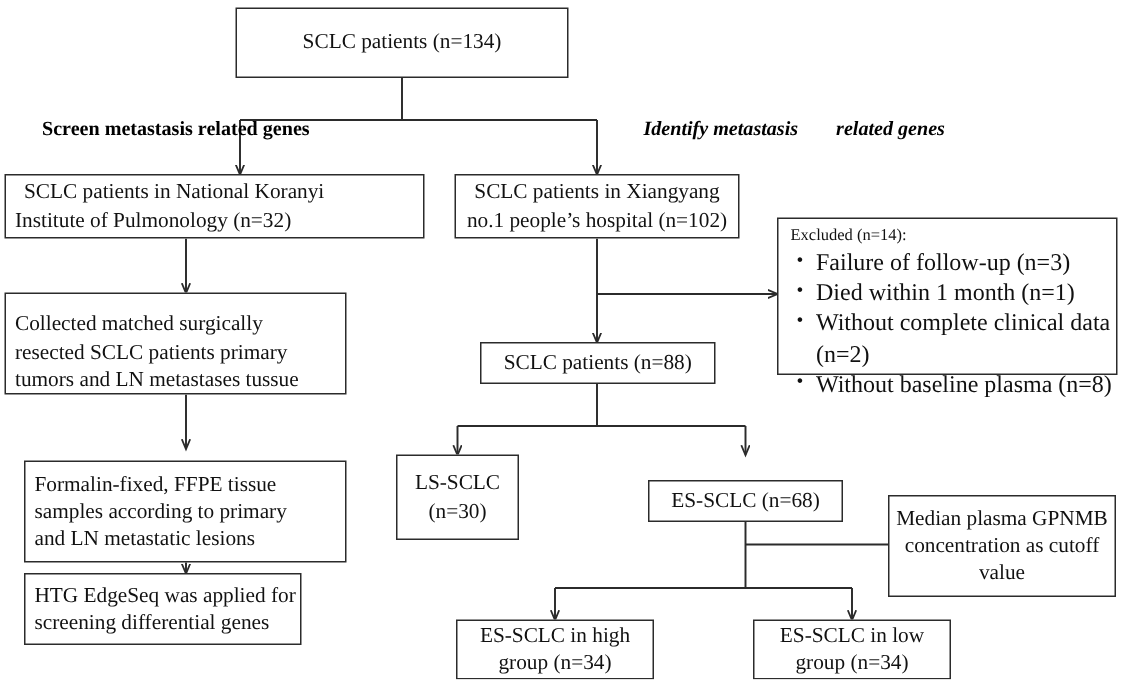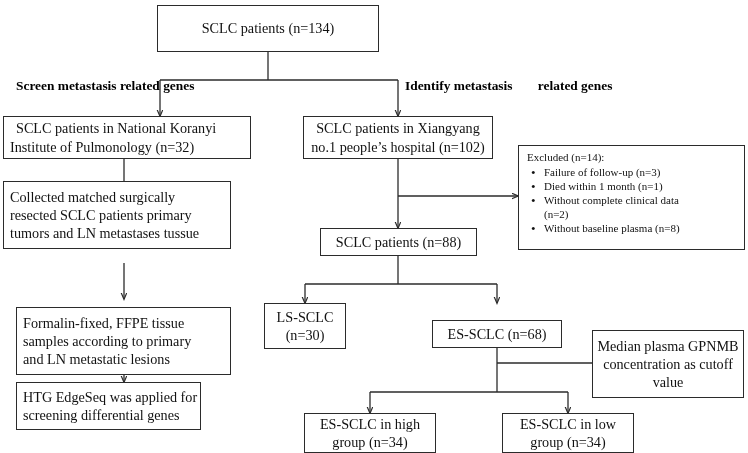--- a/index.html
+++ b/index.html
@@ -52,21 +52,21 @@
     white-space: nowrap;
   }
   .excl-title {
     font-size: 11px;
     white-space: nowrap;
   }
   .excl-list {
     list-style: none;
     margin: 2px 0 0 0;
     padding: 0;
-    font-size: 11px;
+    font-size: 16px;
     line-height: 1.26;
   }
   .excl-list li {
     position: relative;
     padding-left: 17px;
     white-space: nowrap;
   }
   .excl-list li::before {
     content: "\2022";
     position: absolute;
@@ -134,36 +134,36 @@
       <path d="M370,392 L568,392"></path>
       <path d="M370,392 L370,413" marker-end="url(#arrowhead)"></path>
       <path d="M568,392 L568,413" marker-end="url(#arrowhead)"></path>
     </g>
   </svg>
 
   <div class="node center" style="left:157px; top:5px; width:222px; height:47px;">
     <span class="ln">SCLC patients (n=134)</span>
   </div>
 
-  <div class="branch-label" style="left:16px; top:78px; width:160px;text-align:center;">
+  <div class="branch-label" style="left:28px; top:78px; width:160px;text-align:center;">
     <span class="ln">Screen metastasis</span>
     <span class="ln">related genes</span>
   </div>
 
-  <div class="branch-label" style="left:405px; top:78px; width:160px; text-align:left;">
+  <div class="branch-label" style="left:429px; top:78px; width:160px; text-align:left;font-style:italic;">
     <span class="ln">Identify metastasis</span>
     <span class="ln" style="padding-left:22px;">related genes</span>
   </div>
 
-  <div class="node leftal" style="left:3px; top:116px; width:248px; height:43px;">
+  <div class="node leftal" style="left:3px; top:116px; width:280px; height:43px;">
     <span class="ln" style="padding-left:6px;">SCLC patients in National Koranyi</span>
     <span class="ln">Institute of Pulmonology (n=32)</span>
   </div>
 
-  <div class="node leftal" style="left:3px; top:181px; width:228px; height:68px;">
+  <div class="node leftal" style="left:3px; top:195px; width:228px; height:68px;justify-content:flex-end;">
     <span class="ln">Collected matched surgically</span>
     <span class="ln">resected SCLC patients primary</span>
     <span class="ln">tumors and LN metastases tussue</span>
   </div>
 
   <div class="node leftal" style="left:16px; top:307px; width:215px; height:68px;">
     <span class="ln">Formalin-fixed, FFPE tissue</span>
     <span class="ln">samples according to primary</span>
     <span class="ln">and LN metastatic lesions</span>
   </div>
@@ -175,21 +175,21 @@
 
   <div class="node center" style="left:303px; top:116px; width:190px; height:43px;">
     <span class="ln">SCLC patients in Xiangyang</span>
     <span class="ln">no.1 people’s hospital (n=102)</span>
   </div>
 
   <div class="node center" style="left:320px; top:228px; width:157px; height:28px;">
     <span class="ln">SCLC patients (n=88)</span>
   </div>
 
-  <div class="node center" style="left:264px; top:303px; width:82px; height:46px;">
+  <div class="node center" style="left:264px; top:303px; width:82px; height:57px;">
     <span class="ln">LS-SCLC</span>
     <span class="ln">(n=30)</span>
   </div>
 
   <div class="node center" style="left:432px; top:320px; width:130px; height:28px;">
     <span class="ln">ES-SCLC (n=68)</span>
   </div>
 
   <div class="node center" style="left:304px; top:413px; width:132px; height:40px;">
     <span class="ln">ES-SCLC in high</span>

